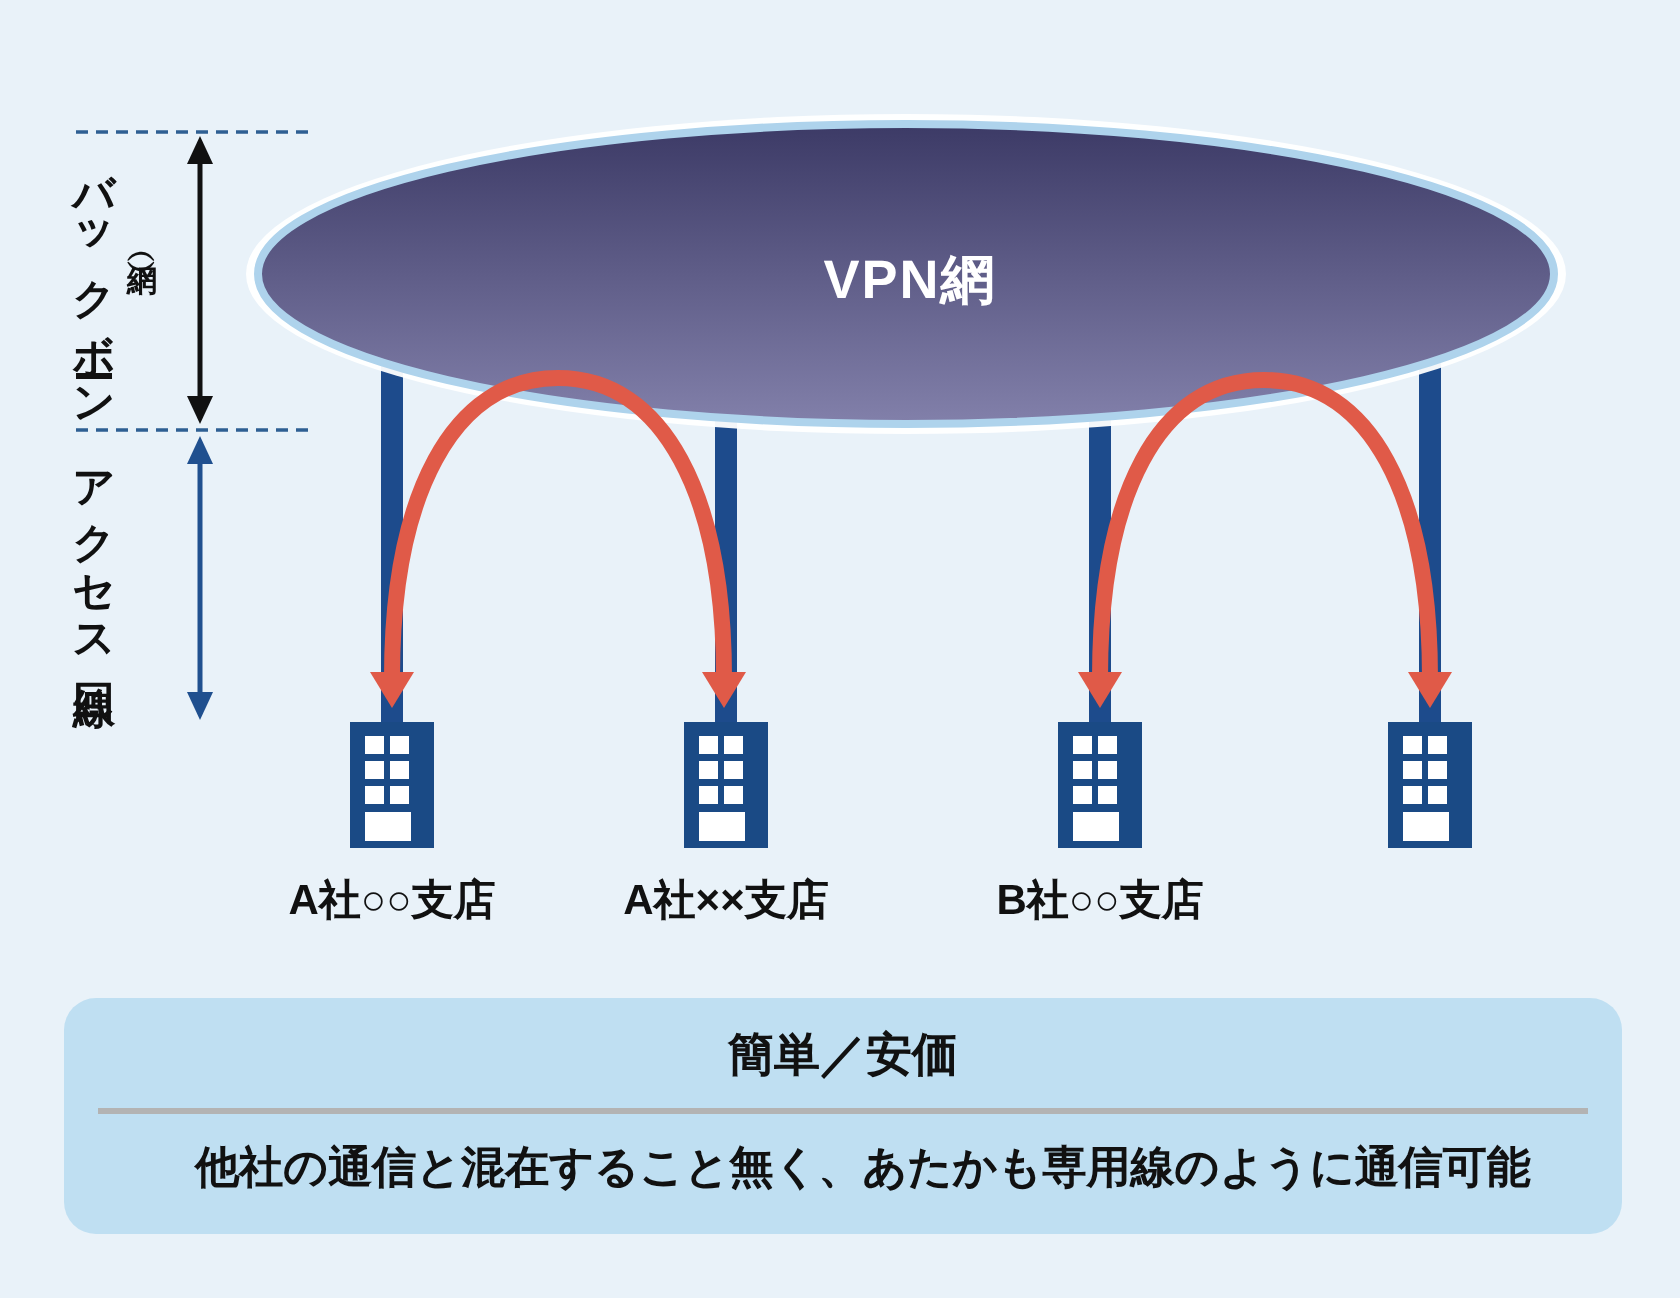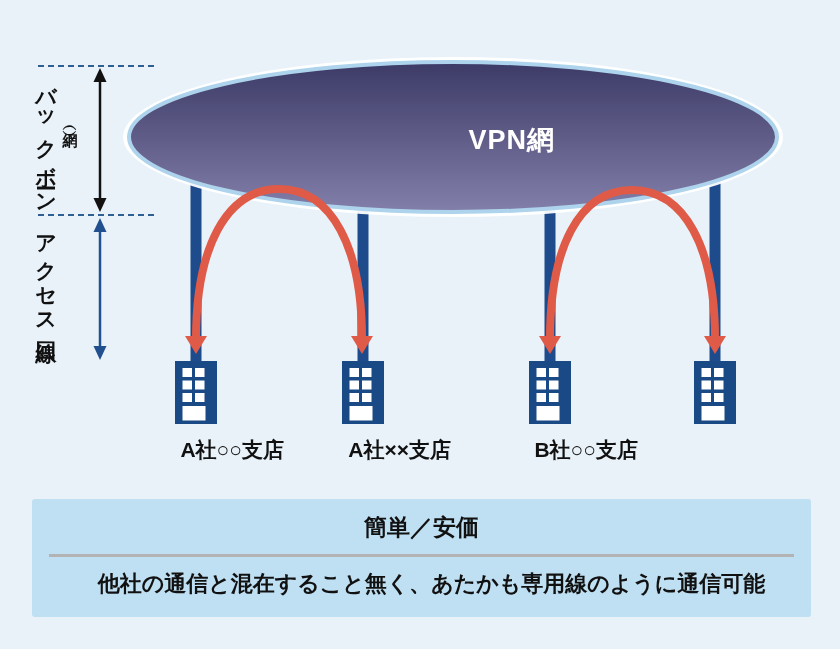--- a/index.html
+++ b/index.html
@@ -9,42 +9,42 @@
     background:#e9f2f9;
     -webkit-font-smoothing:antialiased;
   }
   .stage{position:relative;width:840px;height:649px;background:#e9f2f9;overflow:hidden;}
   .stage svg{position:absolute;left:0;top:0;display:block;}
 
   .overlay{position:absolute;color:#111;}
 
   .vpn-label{
     left:355px;top:122px;width:200px;
-    text-align:right;
+    text-align:center;
     font-size:27px;font-weight:700;color:#ffffff;
     letter-spacing:1px;
   }
 
   .vtext{
     writing-mode:vertical-rl;text-orientation:mixed;
     font-weight:600;color:#111;line-height:1.0;
   }
   .backbone-label{left:36px;top:73px;font-size:21px;letter-spacing:2px;}
   .backbone-paren{left:63px;top:121px;font-size:15px;letter-spacing:0;}
   .access-label{left:36px;top:221px;font-size:21px;letter-spacing:2px;}
 
   .station-label{
-    top:436px;width:176px;text-align:right;
+    top:436px;width:176px;text-align:center;
     font-size:21px;font-weight:600;color:#111;
     white-space:nowrap;
   }
 
   .summary-panel{
     position:absolute;left:32px;top:499px;width:779px;height:118px;
-    background:#bfdff2;border-radius:3px;
+    background:#bfdff2;border-radius:16px;
     box-sizing:border-box;
   }
   .panel-title{
     margin-top:13px;text-align:center;
     font-size:23px;font-weight:700;color:#111;
   }
   .panel-divider{
     height:3px;background:#b3b3b3;margin:11px 17px 0 17px;
   }
   .panel-description{

